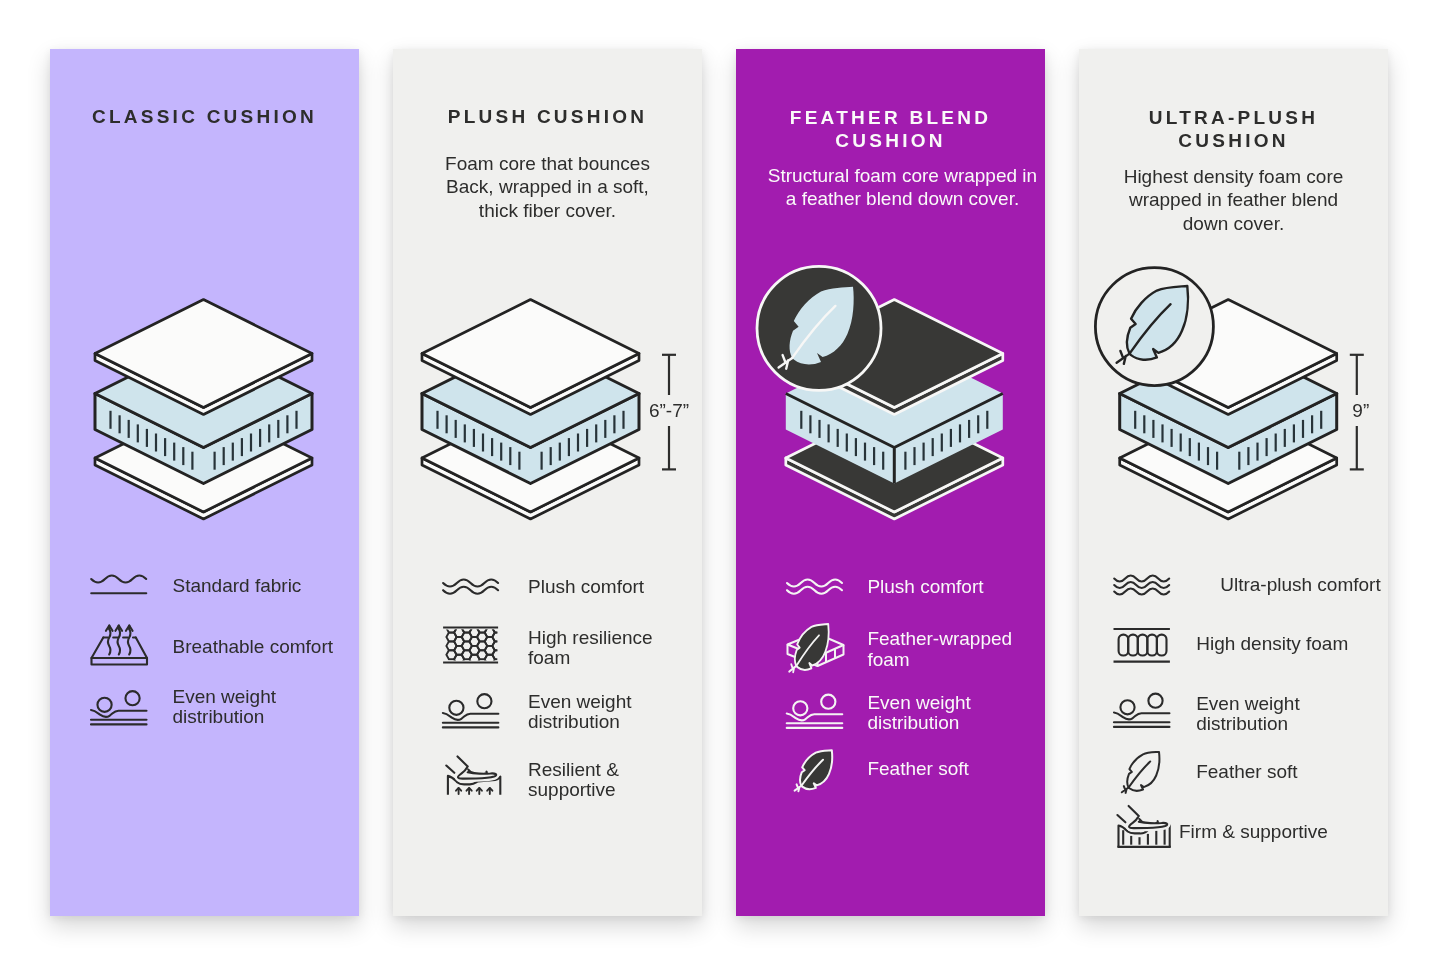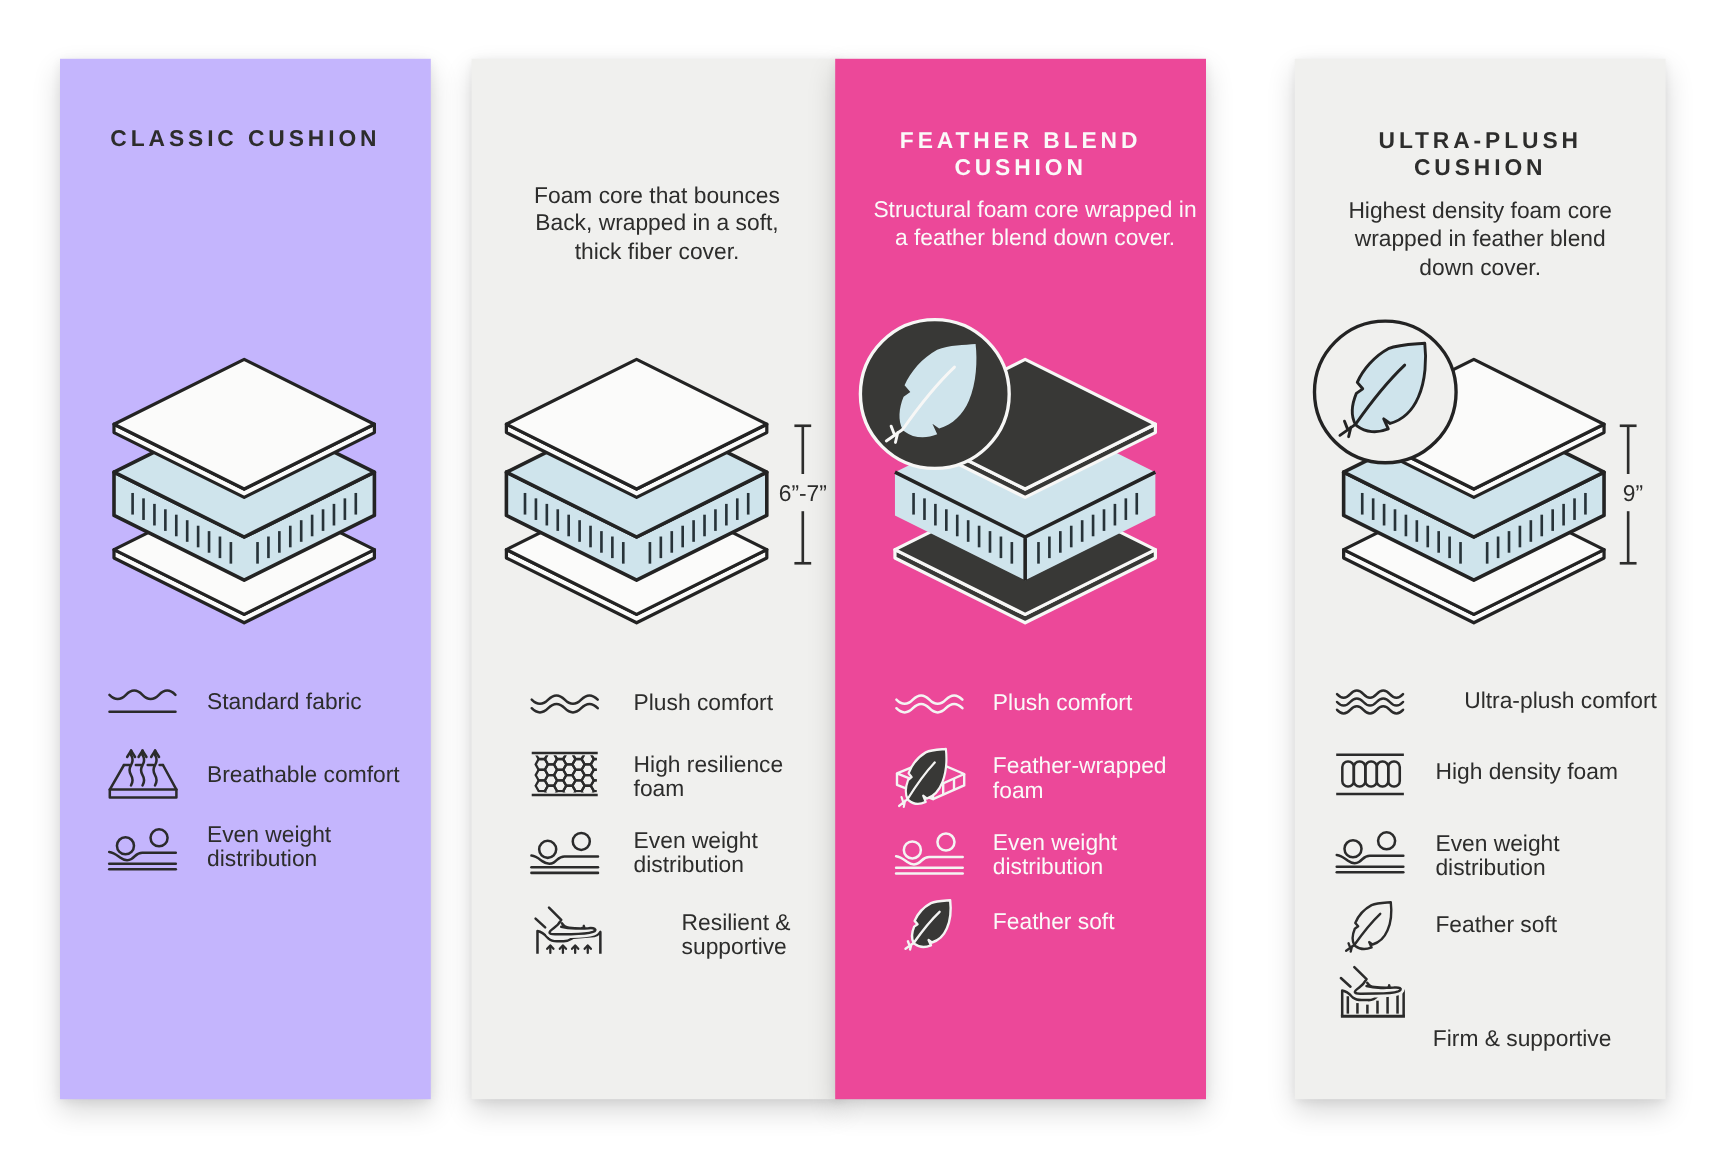--- a/index.html
+++ b/index.html
@@ -68,20 +68,21 @@
         <path d="M91.0,710 c4,0.5 6.5,2.8 9,4.6 c2.5,1.8 6,3.4 9.5,1.2 c3.5,-2.3 4.5,-5.1 9,-5.1 L146.5,710.7"></path>
         <line x1="91.0" y1="719.7" x2="146.5" y2="719.7"></line>
         <line x1="91.0" y1="724.4" x2="146.5" y2="724.4"></line>
       </g>
     </svg>
 <div class="lab" style="left:122.5px;top:527.3px;">Standard fabric</div>
 <div class="lab" style="left:122.5px;top:588.0px;">Breathable comfort</div>
 <div class="lab" style="left:122.5px;top:637.7px;">Even weight<br>distribution</div>
 </div>
 <div class="card" style="left:393px;background:#f0f0ee;color:#2d2d2c;">
+<div class="t" style="top:55.5px;">PLUSH CUSHION</div>
 <div class="d" style="top:103px;">Foam core that bounces<br>Back, wrapped in a soft,<br>thick fiber cover.</div>
 <svg class="diag" width="309" height="867" viewBox="393 49 309 867">
       <polygon points="422.0,458.0 422.0,465.0 530.5,519.0 639.0,465.0 639.0,458.0 530.5,512.0" fill="#fbfbfa" stroke="#232323" stroke-width="2.7" stroke-linejoin="round"></polygon>
       <polygon points="530.5,404.0 639.0,458.0 530.5,512.0 422.0,458.0" fill="#fbfbfa" stroke="#232323" stroke-width="2.7" stroke-linejoin="round"></polygon>
       <polygon points="422.0,393.5 422.0,429.5 530.5,483.5 639.0,429.5 639.0,393.5 530.5,447.5" fill="#cfe4ec" stroke="#232323" stroke-width="3.0" stroke-linejoin="round"></polygon>
       <polygon points="530.5,339.5 639.0,393.5 530.5,447.5 422.0,393.5" fill="#cfe4ec" stroke="#232323" stroke-width="3.0" stroke-linejoin="round"></polygon>
       <g stroke="#273339" stroke-width="2.2">
         <line x1="437.5" y1="410.8" x2="437.5" y2="428.8"></line>
         <line x1="623.5" y1="410.8" x2="623.5" y2="428.8"></line>
         <line x1="446.6" y1="415.3" x2="446.6" y2="433.3"></line>
@@ -178,23 +179,23 @@
         <path d="M466.5,790.7 L469.1,787.9 L471.70000000000005,790.7"></path>
         <line x1="479.3" y1="794.1" x2="479.3" y2="788.2"></line>
         <path d="M476.7,790.7 L479.3,787.9 L481.90000000000003,790.7"></path>
         <line x1="489.8" y1="794.1" x2="489.8" y2="788.2"></line>
         <path d="M487.2,790.7 L489.8,787.9 L492.40000000000003,790.7"></path>
       </g>
     </svg>
 <div class="lab" style="left:135.0px;top:528.1px;">Plush comfort</div>
 <div class="lab" style="left:135.0px;top:578.6px;">High resilience<br>foam</div>
 <div class="lab" style="left:135.0px;top:642.6px;">Even weight<br>distribution</div>
-<div class="lab" style="left:135.0px;top:710.5px;margin-left:40px;">Resilient &amp;<br>supportive</div>
+<div class="lab" style="left:135.0px;top:710.5px;">Resilient &amp;<br>supportive</div>
 </div>
-<div class="card" style="left:696px;background:#ec4899;color:#fafaf9;">
+<div class="card" style="left:736px;background:#a21caf;color:#fafaf9;">
 <div class="t" style="top:56.5px;">FEATHER BLEND<br>CUSHION</div>
 <div class="d" style="top:114.5px;margin-left:12px;">Structural foam core wrapped in<br>a feather blend down cover.</div>
 <svg class="diag" width="309" height="867" viewBox="736 49 309 867">
       <polygon points="785.8,458.0 785.8,465.0 894.3,519.0 1002.8,465.0 1002.8,458.0 894.3,512.0" fill="#383836" stroke="#f7f7f6" stroke-width="2.7" stroke-linejoin="round"></polygon>
       <polygon points="894.3,404.0 1002.8,458.0 894.3,512.0 785.8,458.0" fill="#383836" stroke="#f7f7f6" stroke-width="2.7" stroke-linejoin="round"></polygon>
       <polygon points="785.8,393.5 785.8,429.5 894.3,483.5 1002.8,429.5 1002.8,393.5 894.3,447.5" fill="#cfe4ec"></polygon>
       <polygon points="894.3,339.5 1002.8,393.5 894.3,447.5 785.8,393.5" fill="#cfe4ec"></polygon>
       <path d="M785.8,393.5 L894.3,447.5 L1002.8,393.5 M894.3,447.5 L894.3,483.5" fill="none" stroke="#232323" stroke-width="3.0" stroke-linejoin="round"></path>
       <g stroke="#273339" stroke-width="2.2">
         <line x1="801.3" y1="410.8" x2="801.3" y2="428.8"></line>
@@ -342,13 +343,13 @@
         <line x1="1156.3" y1="830.2" x2="1156.3" y2="844.7"></line>
         <line x1="1164.6000000000001" y1="829.2" x2="1164.6000000000001" y2="844.7"></line>
       </g>
       <path d="M1128.6,805.9 L1138.8,816.0 M1117.4,815.0 L1125.4,822.3 M1138.8,816.0 C1137.4,818.5 1135.5,820.9 1132.7,822.9 C1130.5,824.5 1128.7,825.9 1129.1,826.9 C1129.5,827.9 1131.5,828.2 1134.5,828.1 L1147.0,828.0 C1154.0,827.9 1162.0,827.2 1165.2,826.1 C1167.3,825.3 1167.8,824.2 1166.6,823.5 C1165.6,822.9 1163.5,822.8 1161.5,823.0 C1156.0,823.3 1150.0,823.2 1145.3,822.6 C1142.5,822.2 1140.5,821.0 1139.4,819.0 M1138.8,821.8 C1142.5,822.9 1149.0,823.5 1155.5,823.1 C1157.5,822.9 1158.3,822.1 1157.6,821.1" fill="none" stroke="#f0f0ee" stroke-width="6.5" stroke-linecap="round" stroke-linejoin="round"></path>
       <path d="M1128.6,805.9 L1138.8,816.0 M1117.4,815.0 L1125.4,822.3 M1138.8,816.0 C1137.4,818.5 1135.5,820.9 1132.7,822.9 C1130.5,824.5 1128.7,825.9 1129.1,826.9 C1129.5,827.9 1131.5,828.2 1134.5,828.1 L1147.0,828.0 C1154.0,827.9 1162.0,827.2 1165.2,826.1 C1167.3,825.3 1167.8,824.2 1166.6,823.5 C1165.6,822.9 1163.5,822.8 1161.5,823.0 C1156.0,823.3 1150.0,823.2 1145.3,822.6 C1142.5,822.2 1140.5,821.0 1139.4,819.0 M1138.8,821.8 C1142.5,822.9 1149.0,823.5 1155.5,823.1 C1157.5,822.9 1158.3,822.1 1157.6,821.1" fill="none" stroke="#2b2b2b" stroke-width="2.1" stroke-linecap="round" stroke-linejoin="round"></path>
     </svg>
 <div class="lab" style="left:117.2px;top:526.3px;margin-left:24px;">Ultra-plush comfort</div>
 <div class="lab" style="left:117.2px;top:585.2px;">High density foam</div>
 <div class="lab" style="left:117.2px;top:644.8px;">Even weight<br>distribution</div>
 <div class="lab" style="left:117.2px;top:712.5px;">Feather soft</div>
-<div class="lab" style="left:115px;top:772.6px;margin-top:35px;">Firm &amp; supportive</div>
+<div class="lab" style="left:100px;top:772.6px;">Firm &amp; supportive</div>
 </div>
 </body></html>

